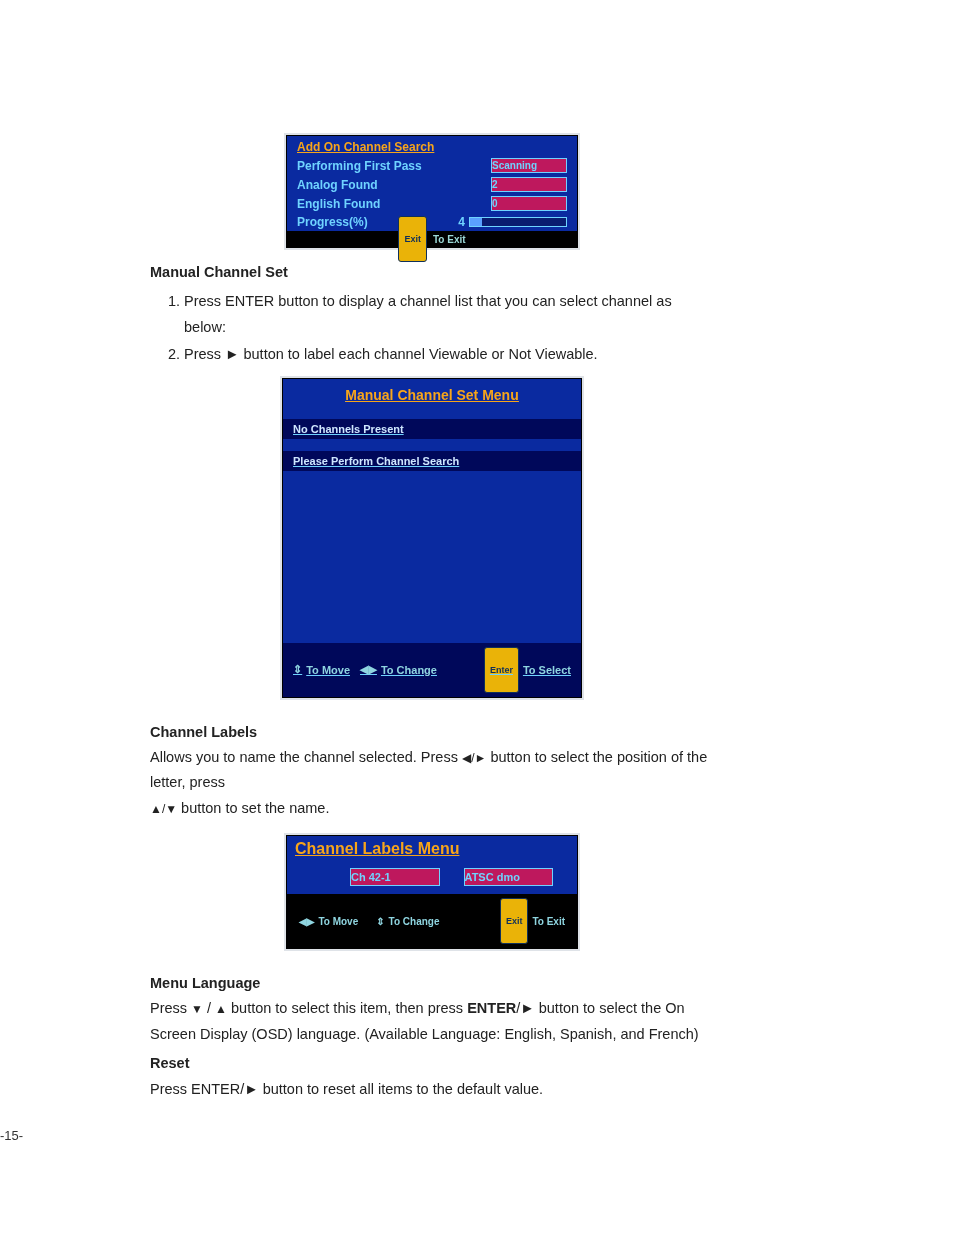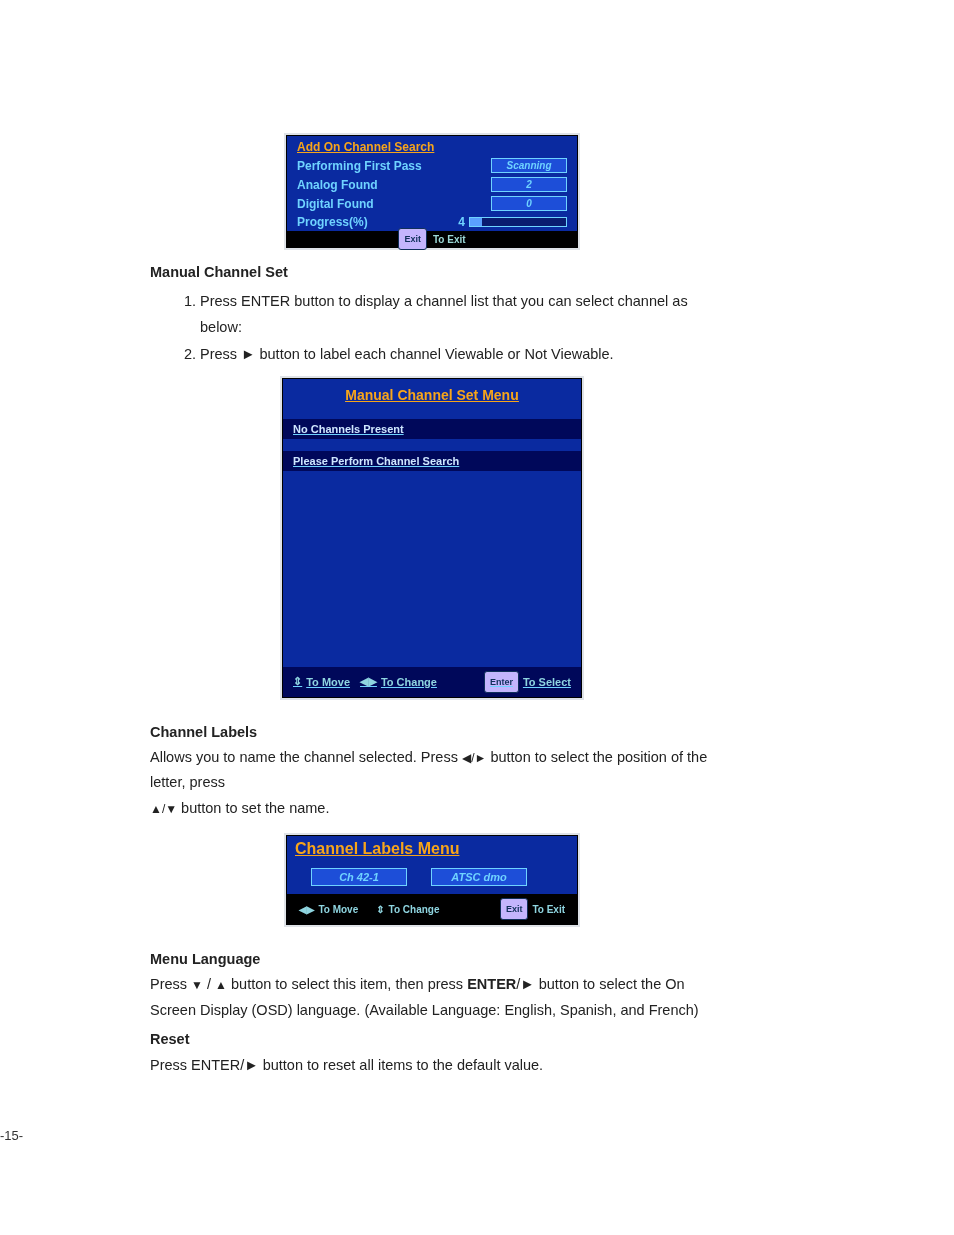--- a/index.html
+++ b/index.html
@@ -35,37 +35,35 @@
     font-weight: bold;
   }
   .osd .row {
     display: flex;
     align-items: center;
     padding: 2px 10px;
     font-size: 12px;
   }
   .valbox {
     border: 1px solid #6fd3ff;
-    background: #1d4ed8;
+    background: #be185d;
     color: #6fd3ff;
-    text-align: center;
     box-sizing: border-box;
     line-height: 1.1;
     padding: 1px 0;
-    font-style: italic;
   }
   .pill {
     display: inline-flex;
     align-items: center;
     justify-content: center;
     border: 1px solid #10305a;
-    background: #c4b5fd;
+    background: #eab308;
     color: #10305a;
     border-radius: 3px;
-    padding: 4px 5px;
+    padding: 16px 5px;
     height: 12px;
     font-size: 9px;
     font-weight: bold;
   }
   .footerbar {
     background: #000;
     color: #9dd9d7;
     display: flex;
     align-items: center;
     justify-content: center;
@@ -104,38 +102,38 @@
     padding: 4px 10px;
     font-size: 11px;
     color: #8fd5e0;
     font-weight: bold;
   }
   .mcs .hint { display:inline-flex; align-items:center; gap:4px; }
   .mcs .glyph { font-size: 11px; color:#8fd5e0; }
   
   .clm { width: 292px; font-size: 12px; }
   .clm .title { font-size: 16px; padding: 4px 8px 2px 8px; }
-  .clm .fields { display:flex; gap: 24px; padding: 8px 24px; }
+  .clm .fields { display:flex; gap: 24px; padding: 8px 24px; margin-left: 39px; }
   .clm .valbox { width: 96px; font-size: 11px; padding: 2px 0; }
   .clm .hintbar {
     background: #000;
     display:flex;
     align-items:center;
     gap: 18px;
     padding: 4px 12px;
     font-size: 10px;
     color:#8fd5e0;
     font-weight: bold;
   }
   .clm .hint { display:inline-flex; align-items:center; gap:4px; }
   
   .doc { font-size: 14.5px; line-height: 1.75; }
   .doc .heading { font-weight: bold; margin-top: 4px; }
   .doc ol { margin: 4px 0 10px 34px; padding: 0; }
-  .doc li { margin: 2px 16px; }
+  .doc li { margin: 2px 0; }
   .glyph-inline {
     display:inline-block;
     font-size: 12px;
     vertical-align: 0px;
   }
   .pagenum {
     position: absolute;
     bottom: 92px;
     left: 0; right: 0;
     text-align: left;
@@ -159,21 +157,21 @@
           </span>
       </div>
       <div class="row">
         <span class="label">Analog    Found</span>
         <span class="midnum"></span>
         <span class="valcol">
             <span class="valbox">2</span>
           </span>
       </div>
       <div class="row">
-        <span class="label">Digital Found</span>
+        <span class="label">English Found</span>
         <span class="midnum"></span>
         <span class="valcol">
             <span class="valbox">0</span>
           </span>
       </div>
       <div class="row">
         <span class="label">Progress(%)</span>
         <span class="midnum">4</span>
         <span class="progwrap">
           <span class="progtrack">

